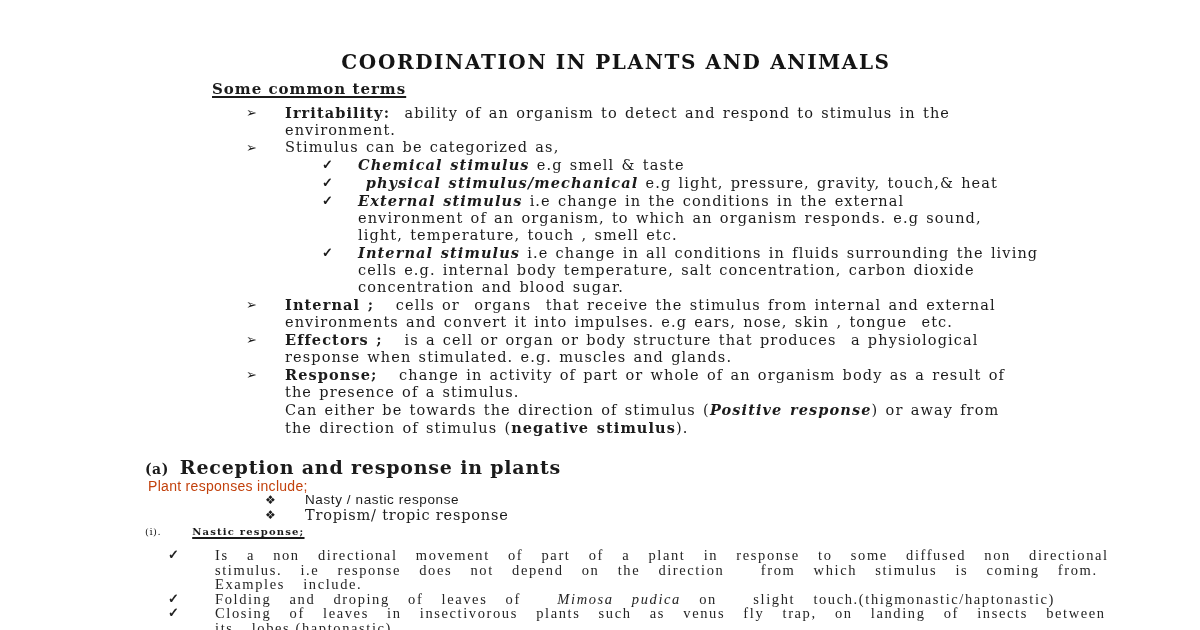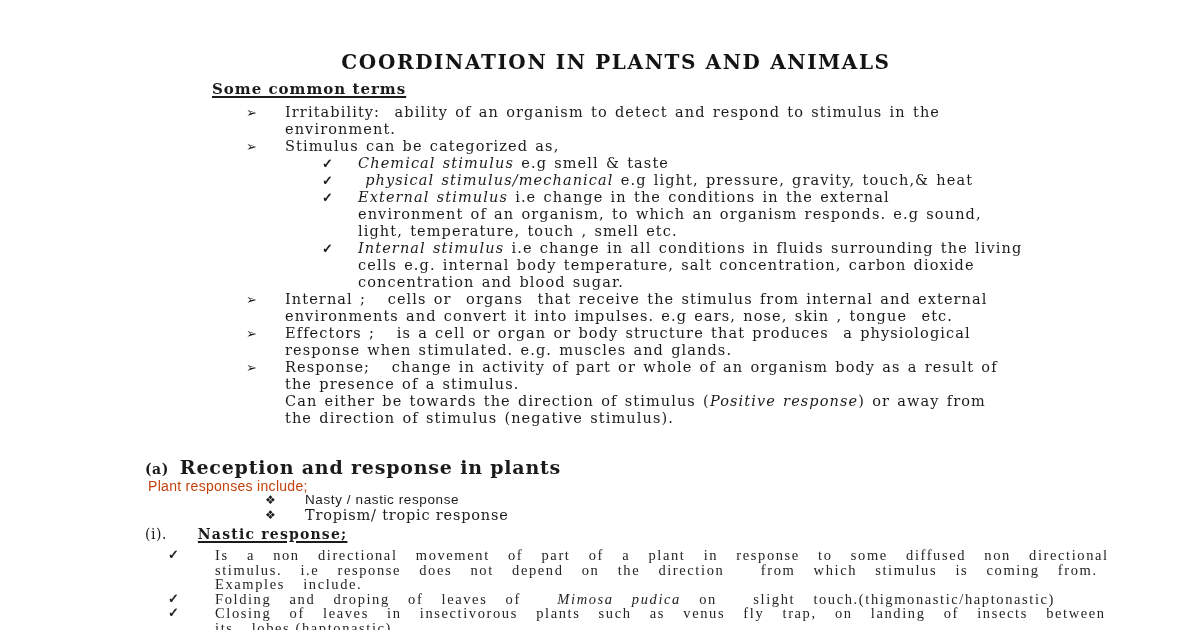--- a/index.html
+++ b/index.html
@@ -3,21 +3,21 @@
 <meta charset="utf-8">
 <style>
   html,body { margin:0; padding:0; background:#ffffff; }
   .page {
     position:relative; width:1200px; height:630px;
     background:#ffffff; overflow:hidden;
     color:#1b1b1b;
     font-family:"DejaVu Serif", serif;
   }
   .pre { white-space:pre-wrap; }
-  .rb { font-weight:normal; }
+  .rb { font-weight:bold; }
   .ri { font-style:italic; }
 
   .doc-title {
     position:absolute; top:50px; left:0; width:1146px;
     text-align:center; font-weight:bold; font-size:20px;
     letter-spacing:1.6px; color:#141414;padding-left:43px;
   }
   .sct {
     position:absolute; top:80px; left:212px;
     font-size:15px; font-weight:bold; letter-spacing:1px;
@@ -47,21 +47,21 @@
     position:absolute; top:478px; left:148px;
     font-family:"Liberation Sans", sans-serif;
     font-size:14px; letter-spacing:0.3px; color:#c2410c;
   }
   .rtypes { position:absolute; top:493px; left:265px; }
   .rtype { position:relative; padding-left:40px; line-height:14.5px; }
   .rtype > .diamond { position:absolute; left:0; top:0; font-size:12px; }
   .rtype.f-sans { font-family:"Liberation Sans", sans-serif; font-size:13.5px; letter-spacing:0.6px; }
   .rtype.f-serif { font-size:14.5px; letter-spacing:0.8px; }
 
-  .h-i { position:absolute; top:526px; left:145px; font-size:14px; }
+  .h-i { position:absolute; top:526px; left:145px; font-size:10px; }
   .h-i .lbl { letter-spacing:0.5px; }
   .h-i .txt {
     margin-left:31px; font-weight:bold; letter-spacing:1.2px;
     text-decoration:underline; text-decoration-thickness:2px; text-underline-offset:2px;
   }
 
   .nastic {
     position:absolute; top:548px; left:168px; width:1026px;
     font-family:"Liberation Serif", serif;
     font-size:14.5px; line-height:14.6px;

